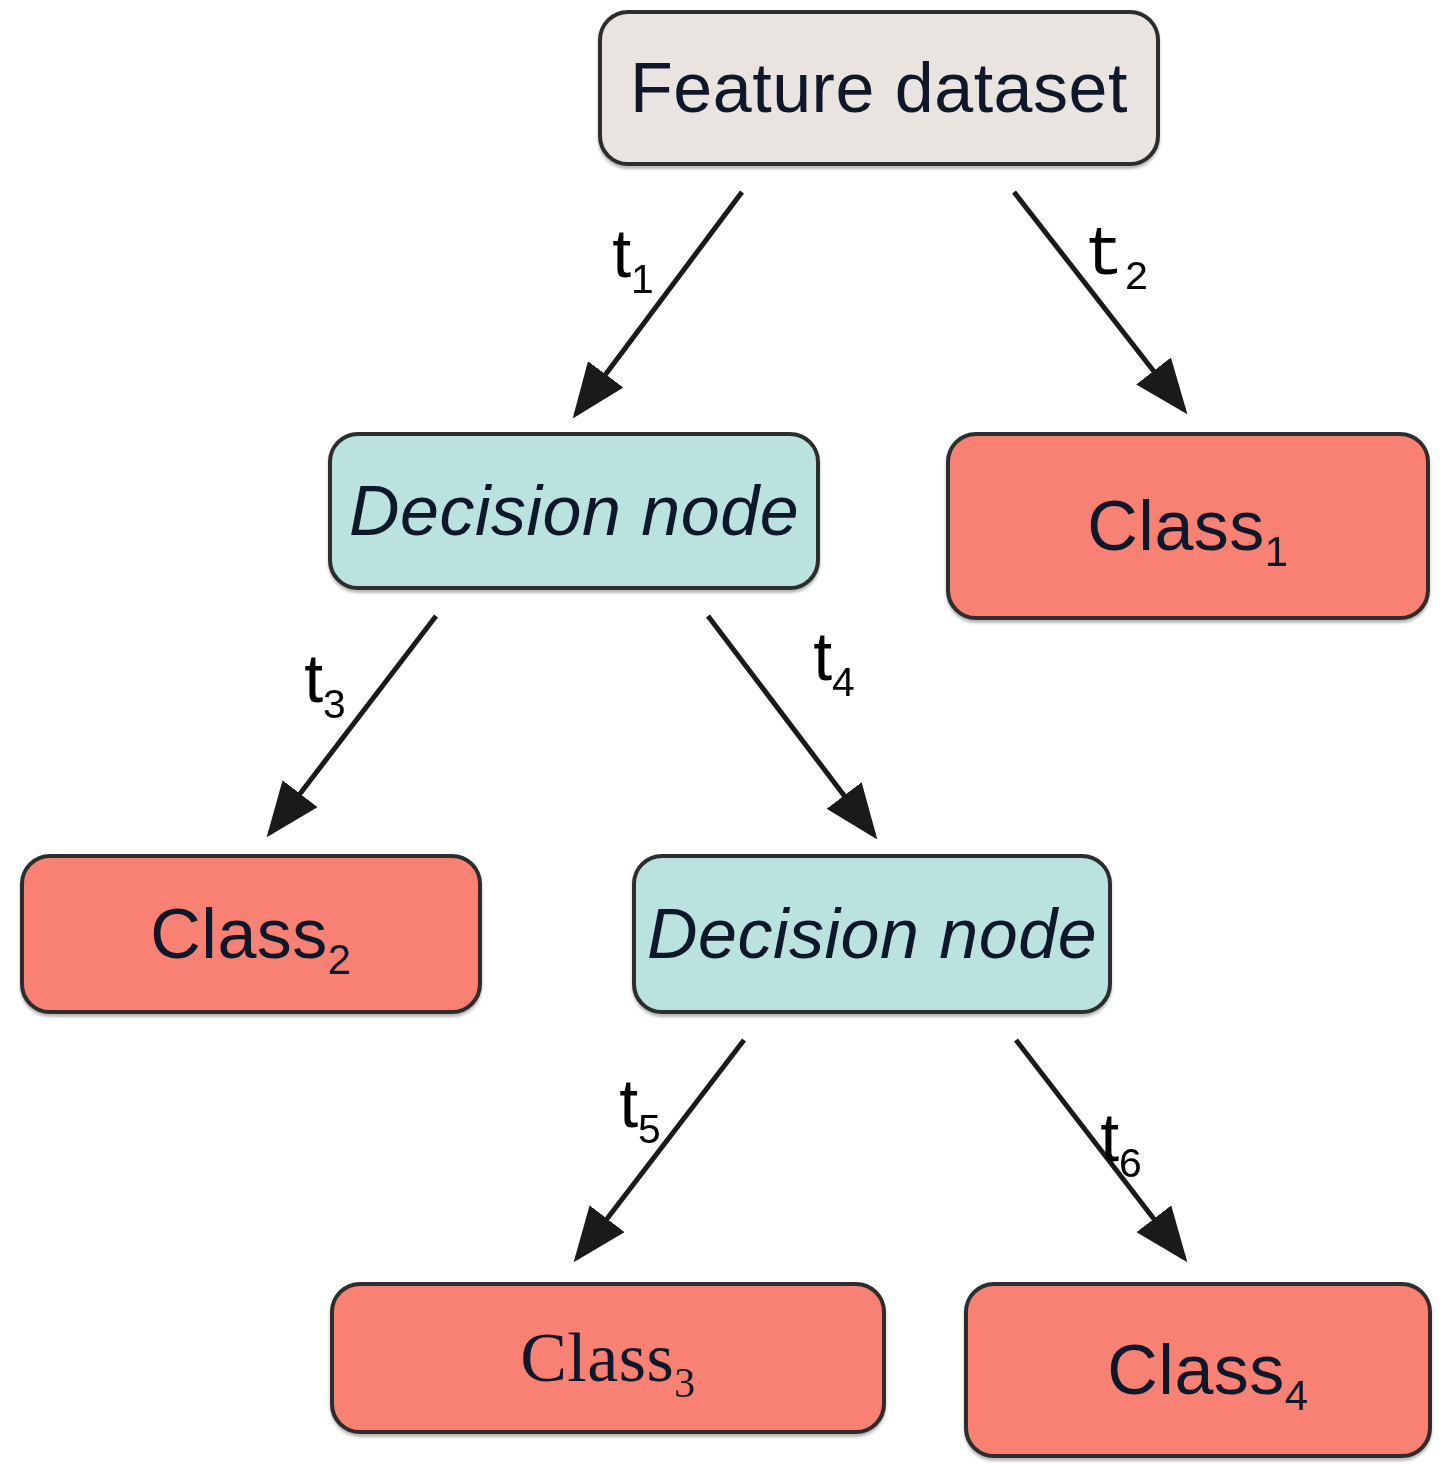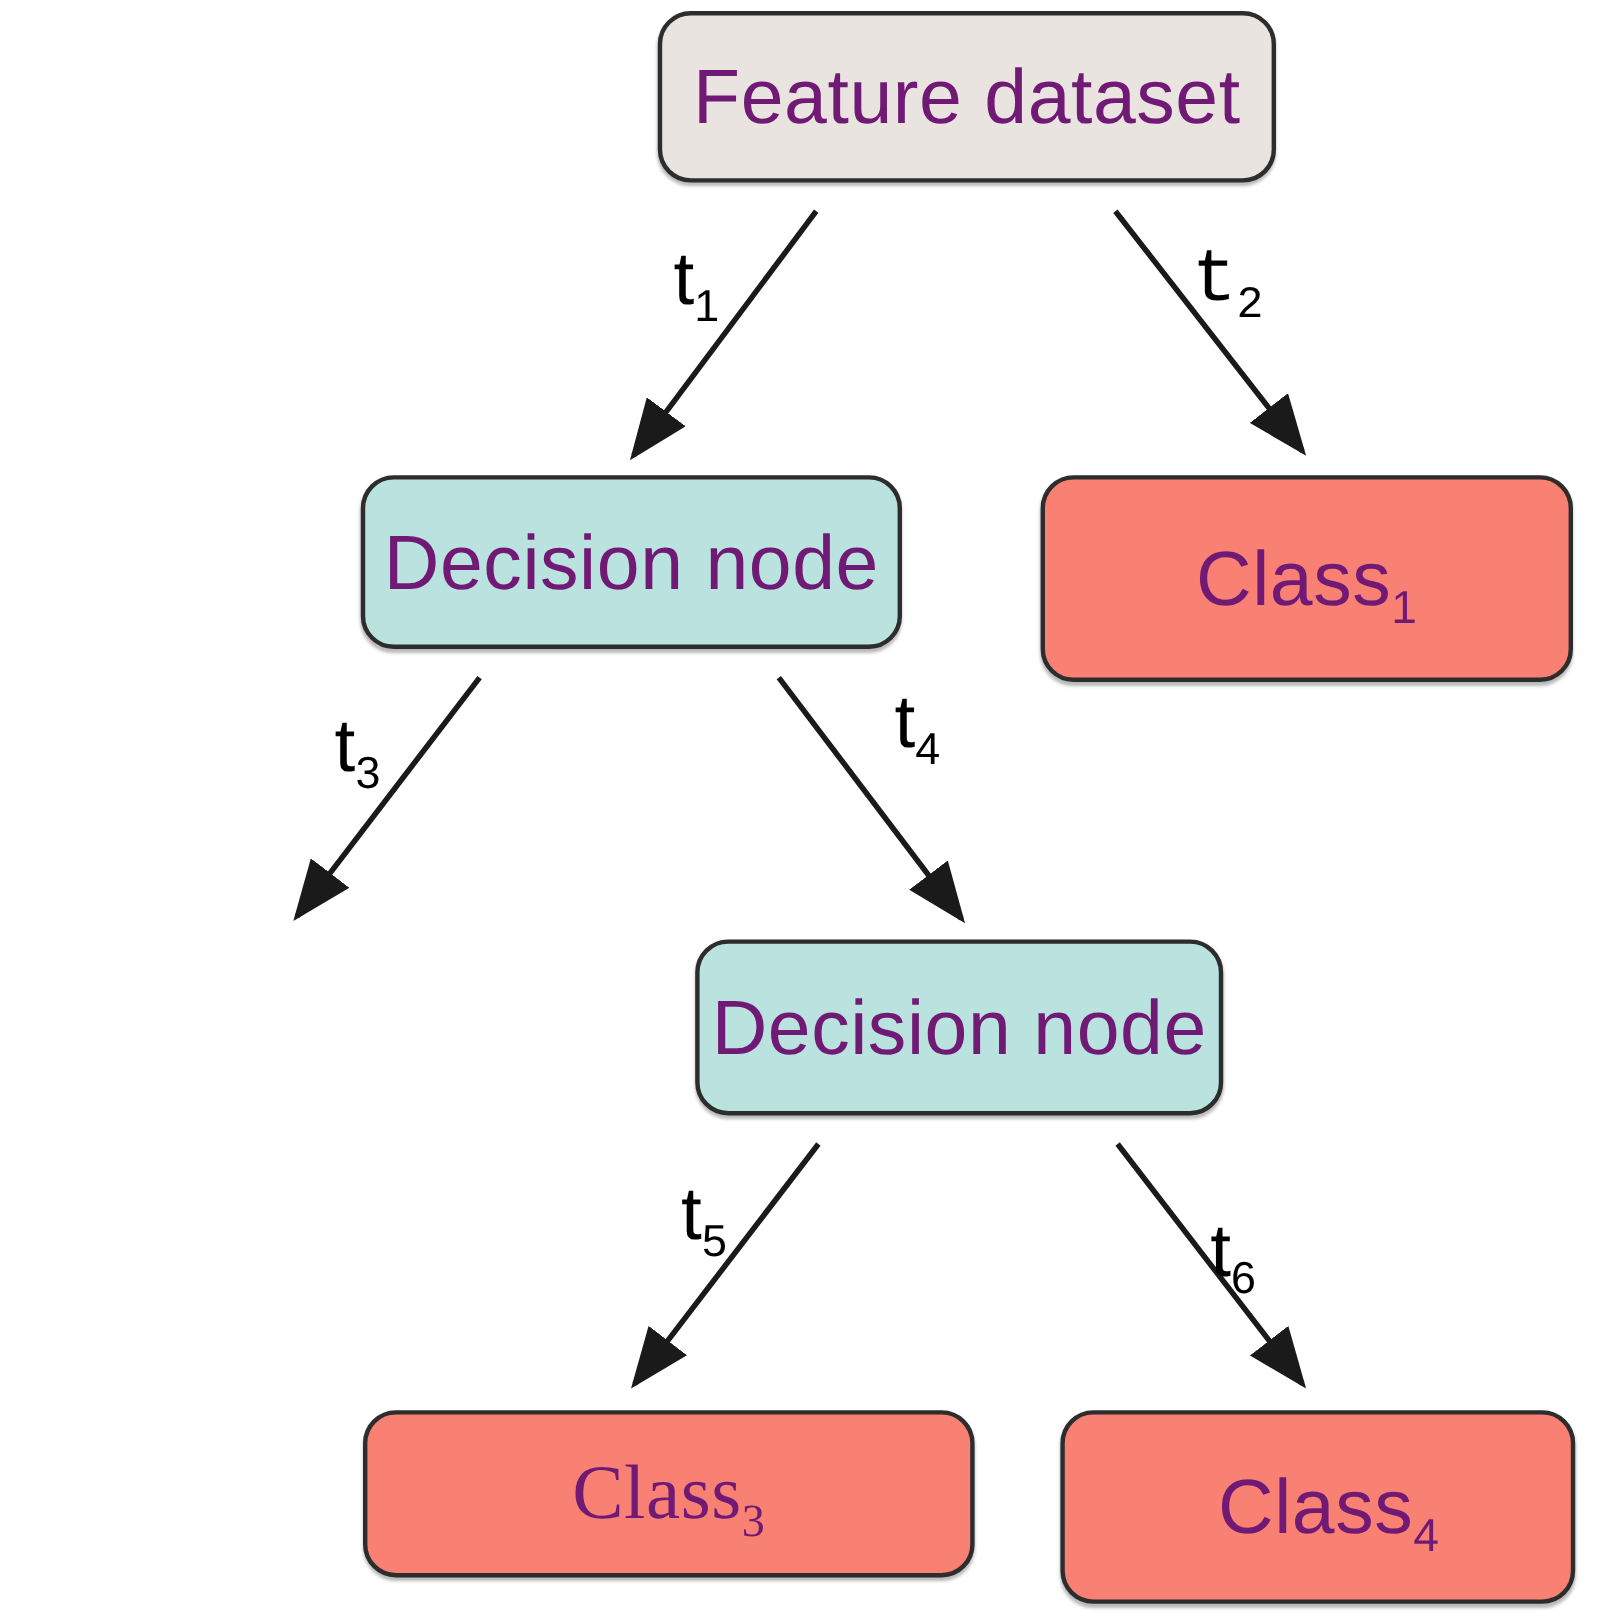--- a/index.html
+++ b/index.html
@@ -24,26 +24,26 @@
   .node {
     position: absolute;
     display: flex;
     align-items: center;
     justify-content: center;
     border: 4px solid #2d2d2d;
     border-radius: 30px;
     box-sizing: border-box;
     font-size: 70px;
     letter-spacing: 0.5px;
-    color: #701a75;
+    color: #0f172a;
     box-shadow: 0 3px 3px rgba(0,0,0,0.28);
     white-space: nowrap;
   }
   .node--dataset  { background: #EAE4E0; }
-  .node--decision { background: #BAE2DE; }
+  .node--decision { background: #BAE2DE; font-style: italic; }
   .node--class    { background: #F98173; }
   .node sub, .edge-label sub {
     font-size: 0.60em;
     line-height: 0;
     vertical-align: -0.38em;
   }
   .edge-label {
     position: absolute;
     transform: translate(-50%, -50%);
     font-size: 68px;
@@ -75,20 +75,23 @@
   </div>
 
   <div class="node node--decision" style="left:328px; top:432px; width:492px; height:158px;">
     <span>Decision node</span>
   </div>
 
   <div class="node node--class" style="left:946px; top:432px; width:484px; height:188px;">
     <span><span>Class</span><sub>1</sub></span>
   </div>
 
+  <div class="node node--class" style="left:20px; top:854px; width:462px; height:160px;">
+    <span><span>Class</span><sub>2</sub></span>
+  </div>
 
   <div class="node node--decision" style="left:632px; top:854px; width:480px; height:160px;">
     <span>Decision node</span>
   </div>
 
   <div class="node node--class" style="left:330px; top:1282px; width:556px; height:152px;font-family:Liberation Serif, serif;">
     <span><span>Class</span><sub>3</sub></span>
   </div>
 
   <div class="node node--class" style="left:964px; top:1282px; width:468px; height:176px;padding-left:20px;">

